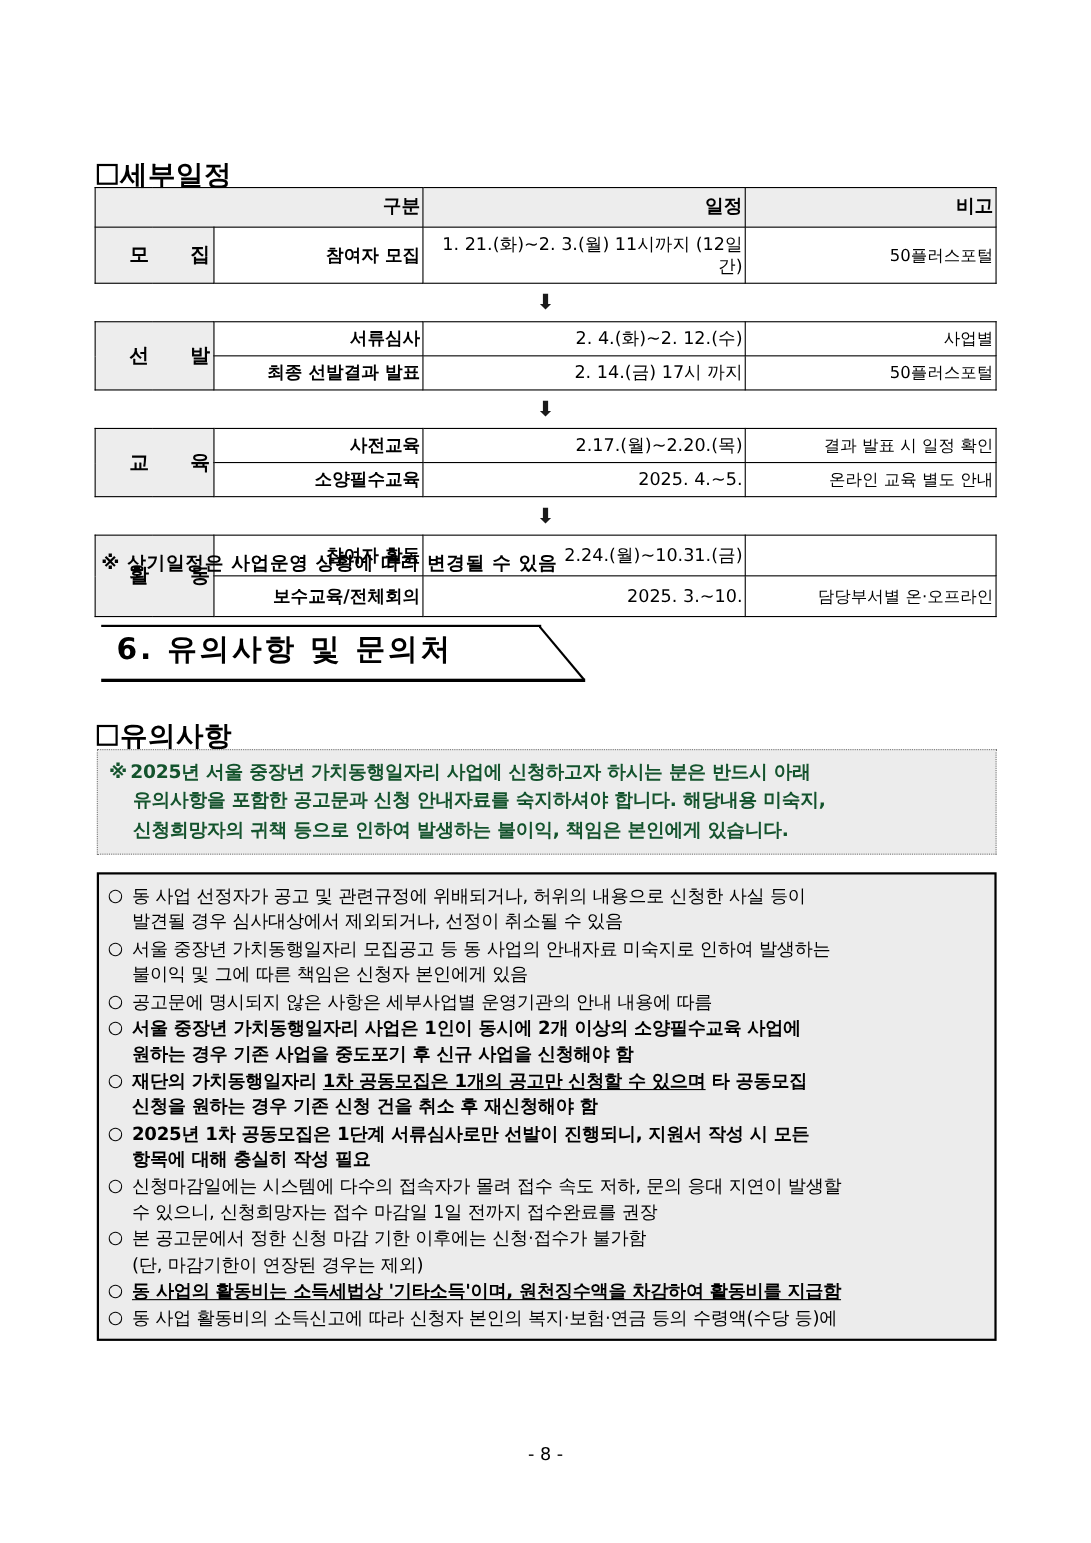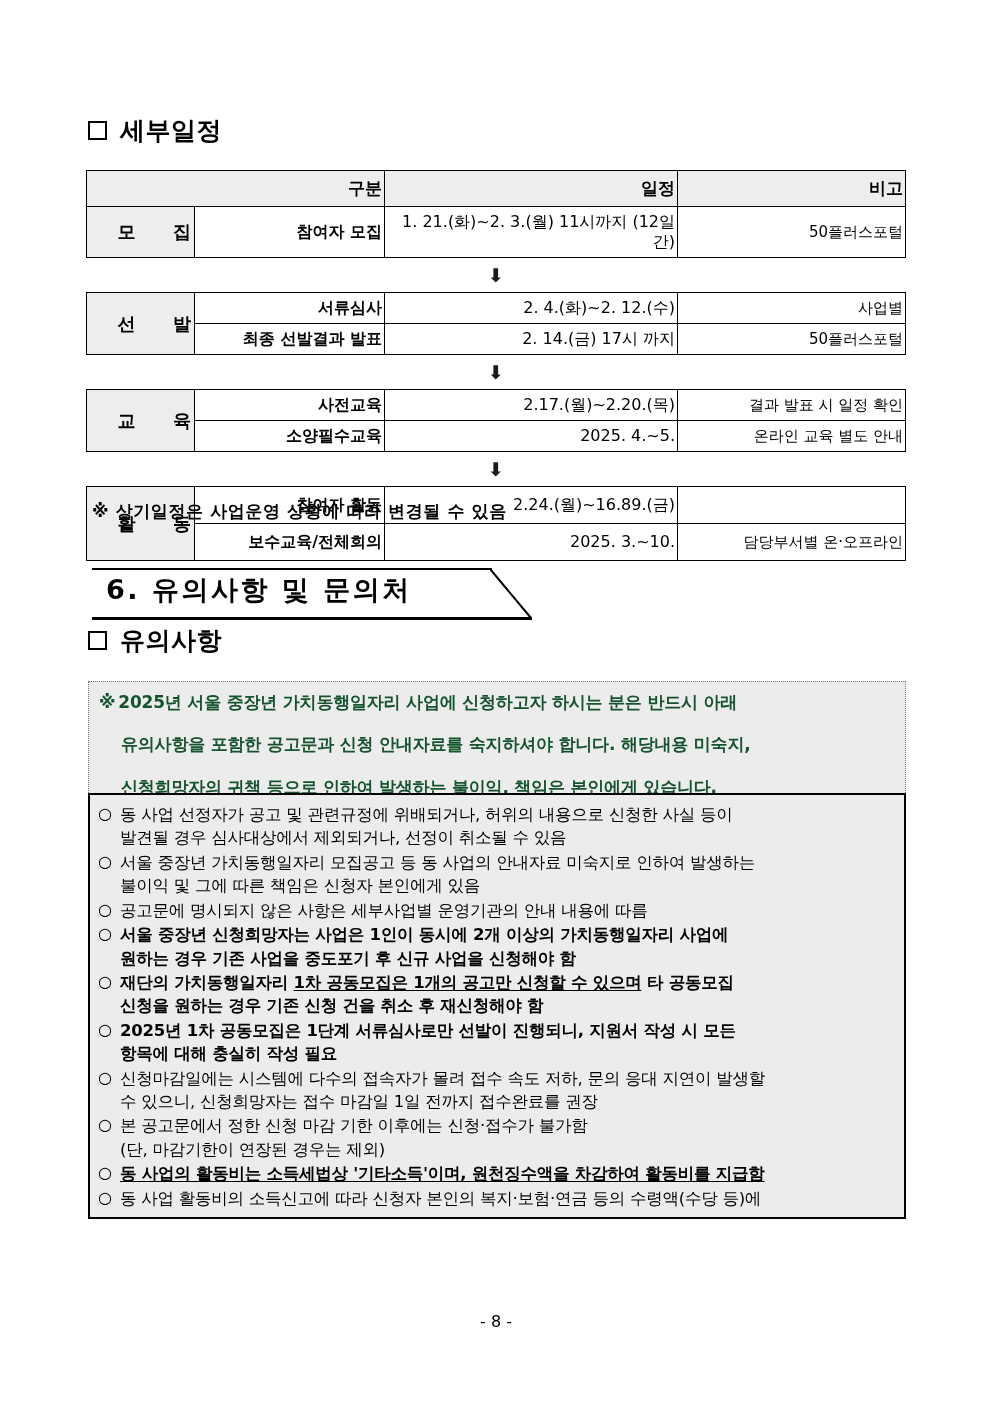--- a/index.html
+++ b/index.html
@@ -21,24 +21,25 @@
     left: 0; top: 0;
     width: 992px;
     height: 1403px;
   }
 
   
   .sq-heading {
     position: absolute;
     display: flex;
     align-items: center;
-    gap: 13px;
+    gap: 2px;
     font-size: 25px;
     font-weight: bold;
     letter-spacing: 0.5px;
+    margin-top: 28px;
   }
   .sq-box {
     display: inline-block;
     width: 19px;
     height: 19px;
     border: 2px solid #000;
     box-sizing: border-box;
     flex: none;
   }
 
@@ -164,21 +165,21 @@
     background: #ececec;
     padding: 7px 10px 8px 10px;
     color: #14532d;
     font-size: 17px;
     font-weight: bold;
     line-height: 1.55;
     letter-spacing: -0.2px;
   }
   .notice .mark { margin-right: 3px; }
   .notice .nline { display: block; }
-  .notice .nline.ind { padding-left: 22px; margin-top: 16px; }
+  .notice .nline.ind { padding-left: 22px; }
 
   
   .listbox {
     position: absolute;
     left: 88px;
     top: 793px;
     width: 818px;
     box-sizing: border-box;
     border: 2px solid #000;
     background: #ececec;
@@ -285,21 +286,21 @@
       <tr class="arrow-row">
         <td colspan="5">
             <span class="arrow-glyph">⬇</span>
           </td>
       </tr>
 
       <tr>
         <td class="stage stage-l" rowspan="2">활</td>
         <td class="stage stage-r" rowspan="2">동</td>
         <td class="item" style="padding:8px 2px;">참여자 활동</td>
-        <td class="when">2.24.(월)~16.89.(금)</td>
+        <td class="when">2.24.(월)~10.31.(금)</td>
         <td class="note"></td>
       </tr>
       <tr>
         <td class="item" style="padding:8px 2px;">보수교육/전체회의</td>
         <td class="when">2025. 3.~10.</td>
         <td class="note">담당부서별 온·오프라인</td>
       </tr>
     </tbody>
   </table>
 
@@ -348,21 +349,21 @@
     <div class="blt">
       <span class="dot">○</span>
       <span class="txt">
         <span class="ln">공고문에 명시되지 않은 사항은 세부사업별 운영기관의 안내 내용에 따름</span>
       </span>
     </div>
 
     <div class="blt bold">
       <span class="dot">○</span>
       <span class="txt">
-        <span class="ln">서울 중장년 신청희망자는 사업은 1인이 동시에 2개 이상의 가치동행일자리 사업에</span>
+        <span class="ln">서울 중장년 가치동행일자리 사업은 1인이 동시에 2개 이상의 소양필수교육 사업에</span>
         <span class="ln">원하는 경우 기존 사업을 중도포기 후 신규 사업을 신청해야 함</span>
       </span>
     </div>
 
     <div class="blt bold">
       <span class="dot">○</span>
       <span class="txt">
         <span class="ln"><span>재단의 가치동행일자리 </span><span class="u">1차 공동모집은 1개의 공고만 신청할 수 있으며</span><span> 타 공동모집</span></span>
         <span class="ln">신청을 원하는 경우 기존 신청 건을 취소 후 재신청해야 함</span>
       </span>

